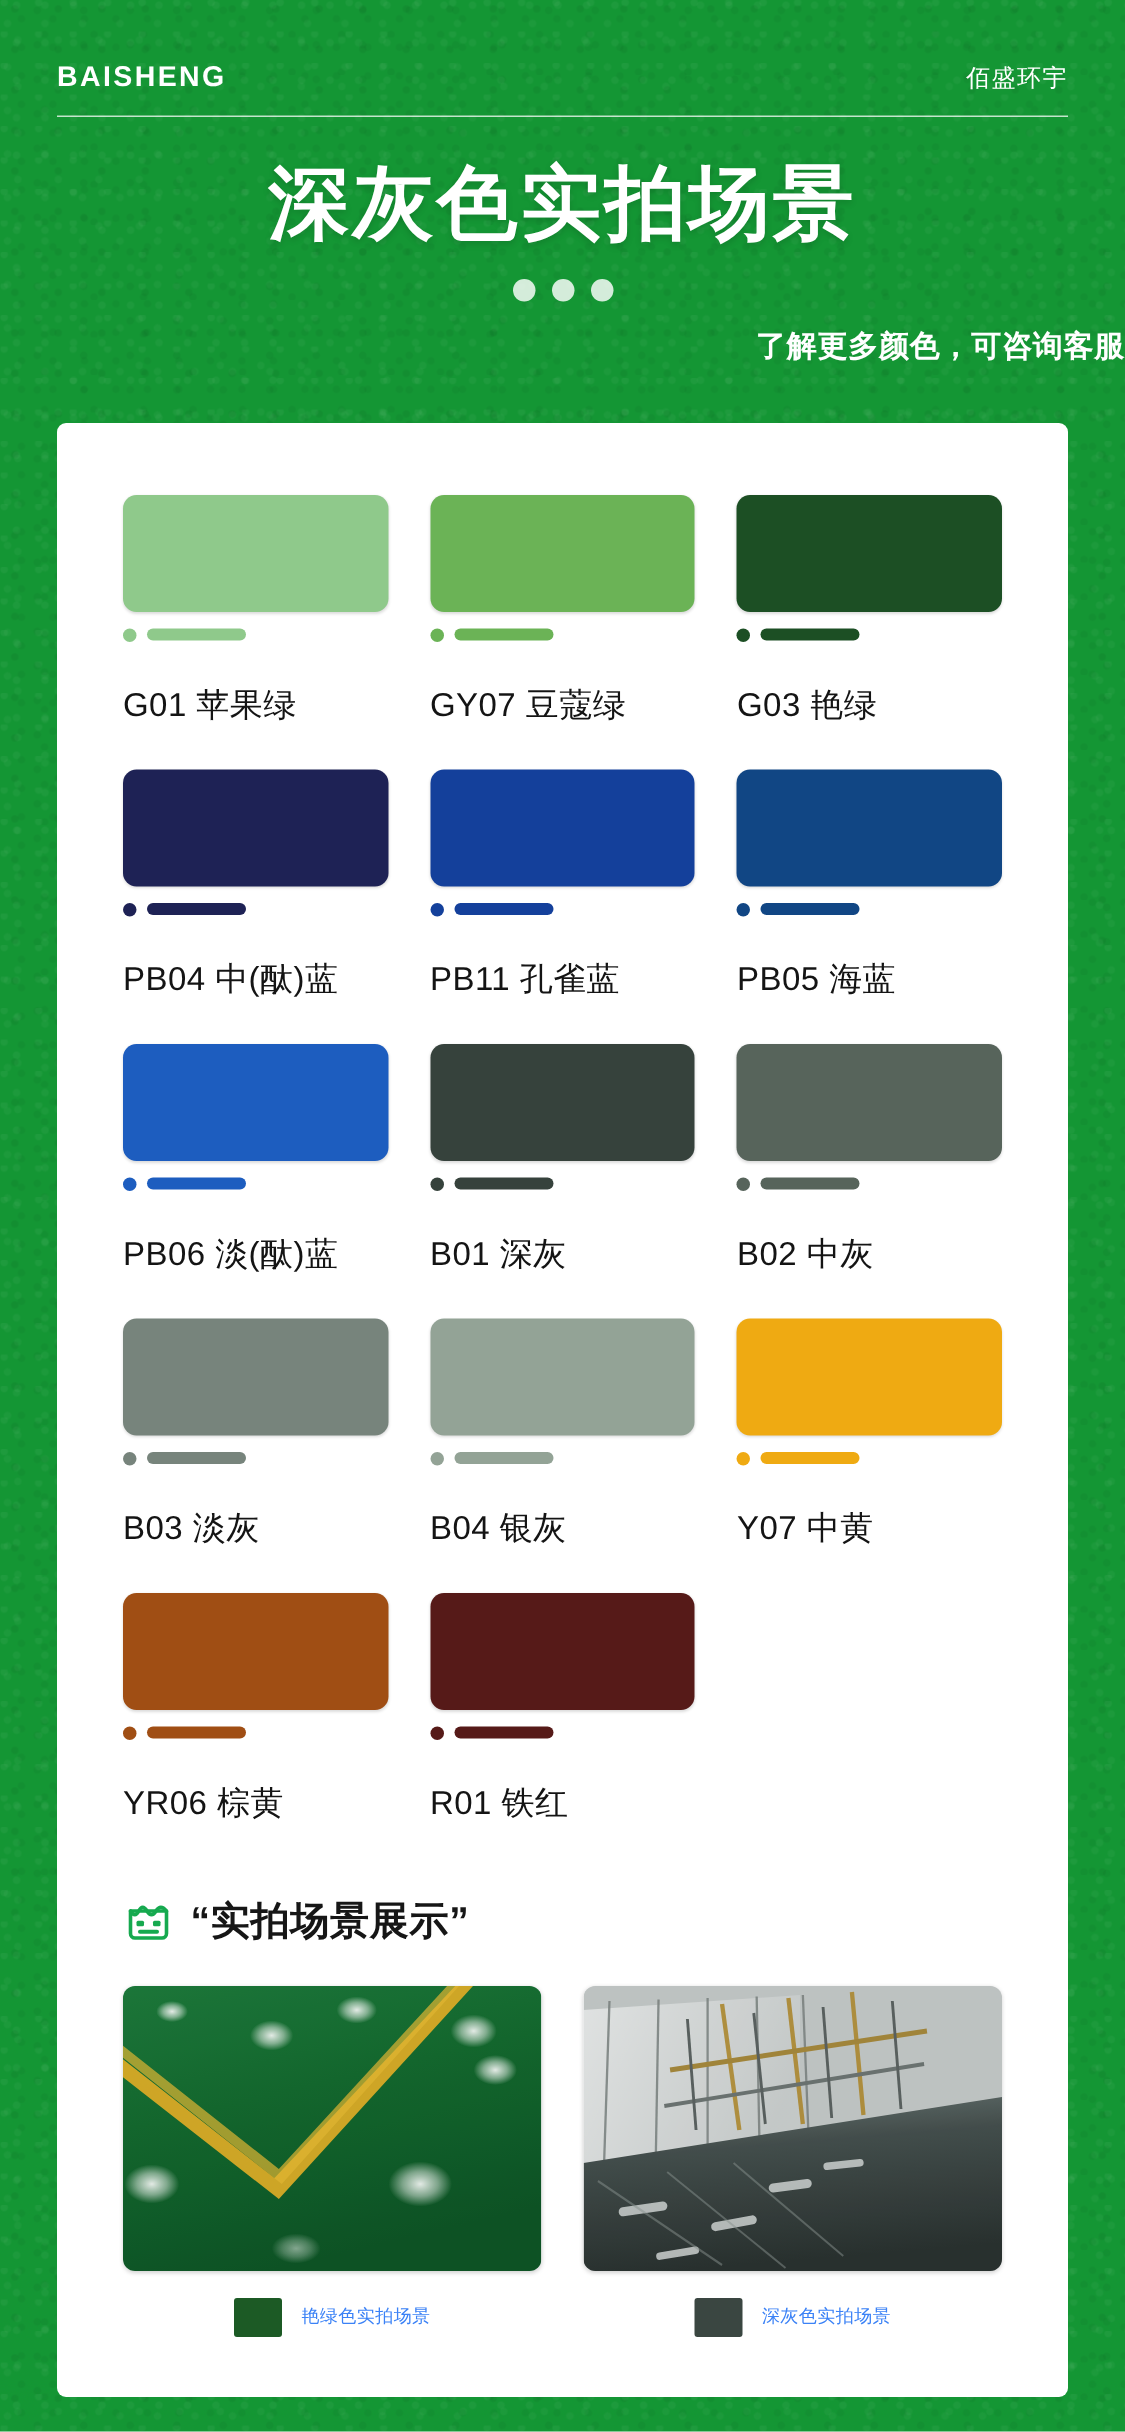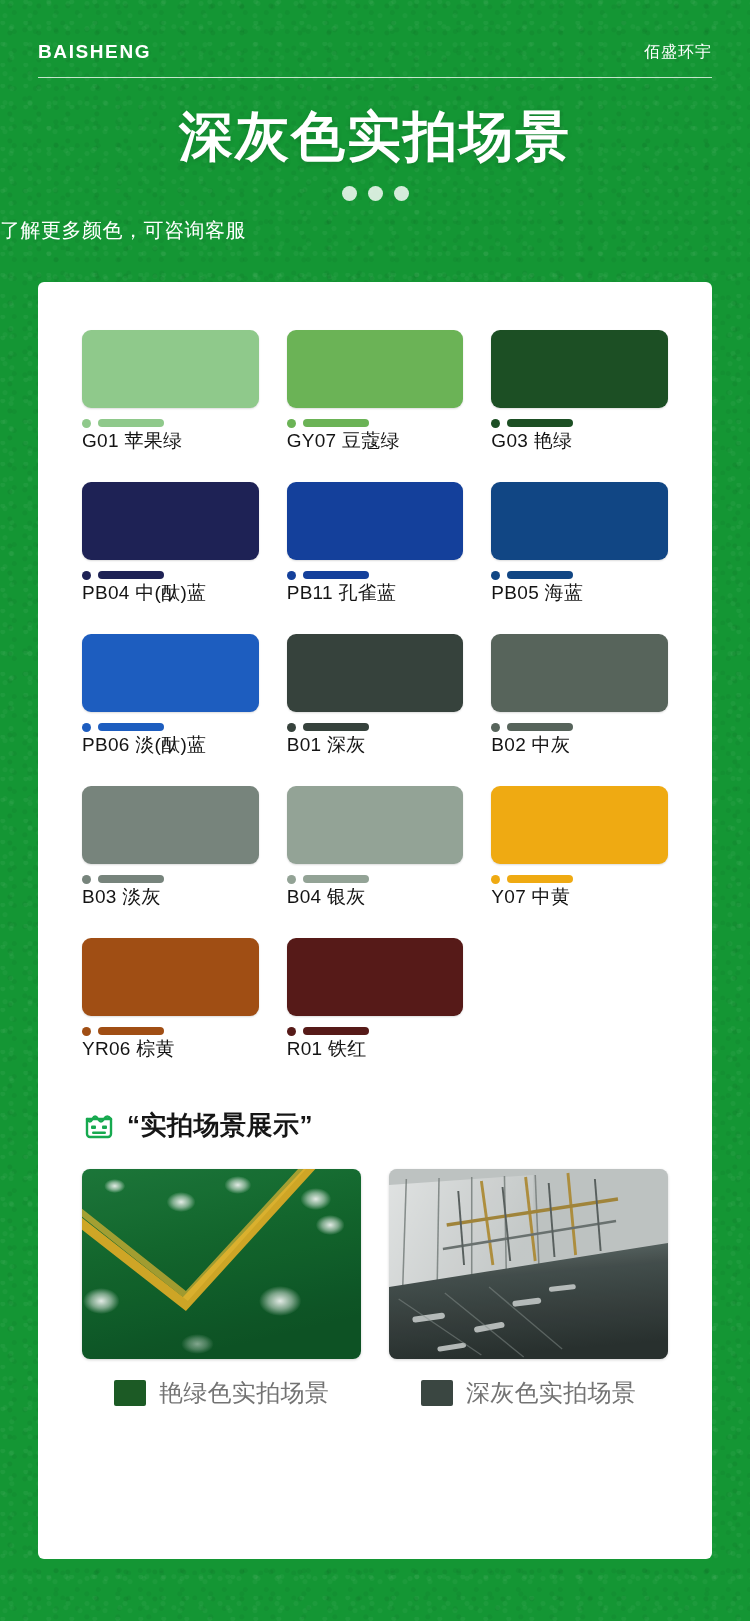--- a/index.html
+++ b/index.html
@@ -55,24 +55,25 @@
     margin-top:16px;
     display:flex; justify-content:center; gap:11px;
   }
   .dots span{
     width:15px;height:15px;border-radius:50%;
     background:rgba(255,255,255,.82);
     display:block;
   }
   .hero-sub{
     margin-top:16px;
-    text-align:left;
+    text-align:right;
     color:#ffffff;
     font-size:20px;
     letter-spacing:.5px;
+    font-weight:bold;
   }
 
   
   .card{
     margin:38px 38px 46px 38px;
     background:#ffffff;
     border-radius:6px;
     padding:48px 44px 40px 44px;
     min-height:1277px;
   }
@@ -90,22 +91,22 @@
     border-radius:9px;
     box-shadow:0 1px 2px rgba(0,0,0,.14);
   }
   .chip-meta{
     display:flex; align-items:center; gap:7px;
     margin-top:11px;
   }
   .chip-dot{ width:9px;height:9px;border-radius:50%; flex:0 0 auto; }
   .chip-bar{ height:8px; width:66px; border-radius:4px; }
   .chip-label{
-    margin-top:0;
-    font-size:19px;
+    margin-top:27px;
+    font-size:22px;
     color:#141414;
     letter-spacing:.3px;
     white-space:nowrap;
   }
 
   
   .scene-head{
     display:flex; align-items:center; gap:11px;
     margin-top:46px;
   }
@@ -132,21 +133,21 @@
   .cap-row{
     display:grid;
     grid-template-columns:1fr 1fr;
     column-gap:28px;
     margin-top:18px;
   }
   .cap{
     display:flex; align-items:center; justify-content:center; gap:13px;
   }
   .cap-chip{ width:32px;height:26px;border-radius:2px; flex:0 0 auto; }
-  .cap-text{ font-size:24px; color:#737373; letter-spacing:.3px; white-space:nowrap;text-align:center; }
+  .cap-text{ font-size:12px; color:#3b82f6; letter-spacing:.3px; white-space:nowrap;text-align:center; }
 </style>
 </head>
 <body>
 
 <div class="bg-texture"></div>
 
 <div class="page">
 
   <div class="topbar">
     <div class="brand-latin">BAISHENG</div>

